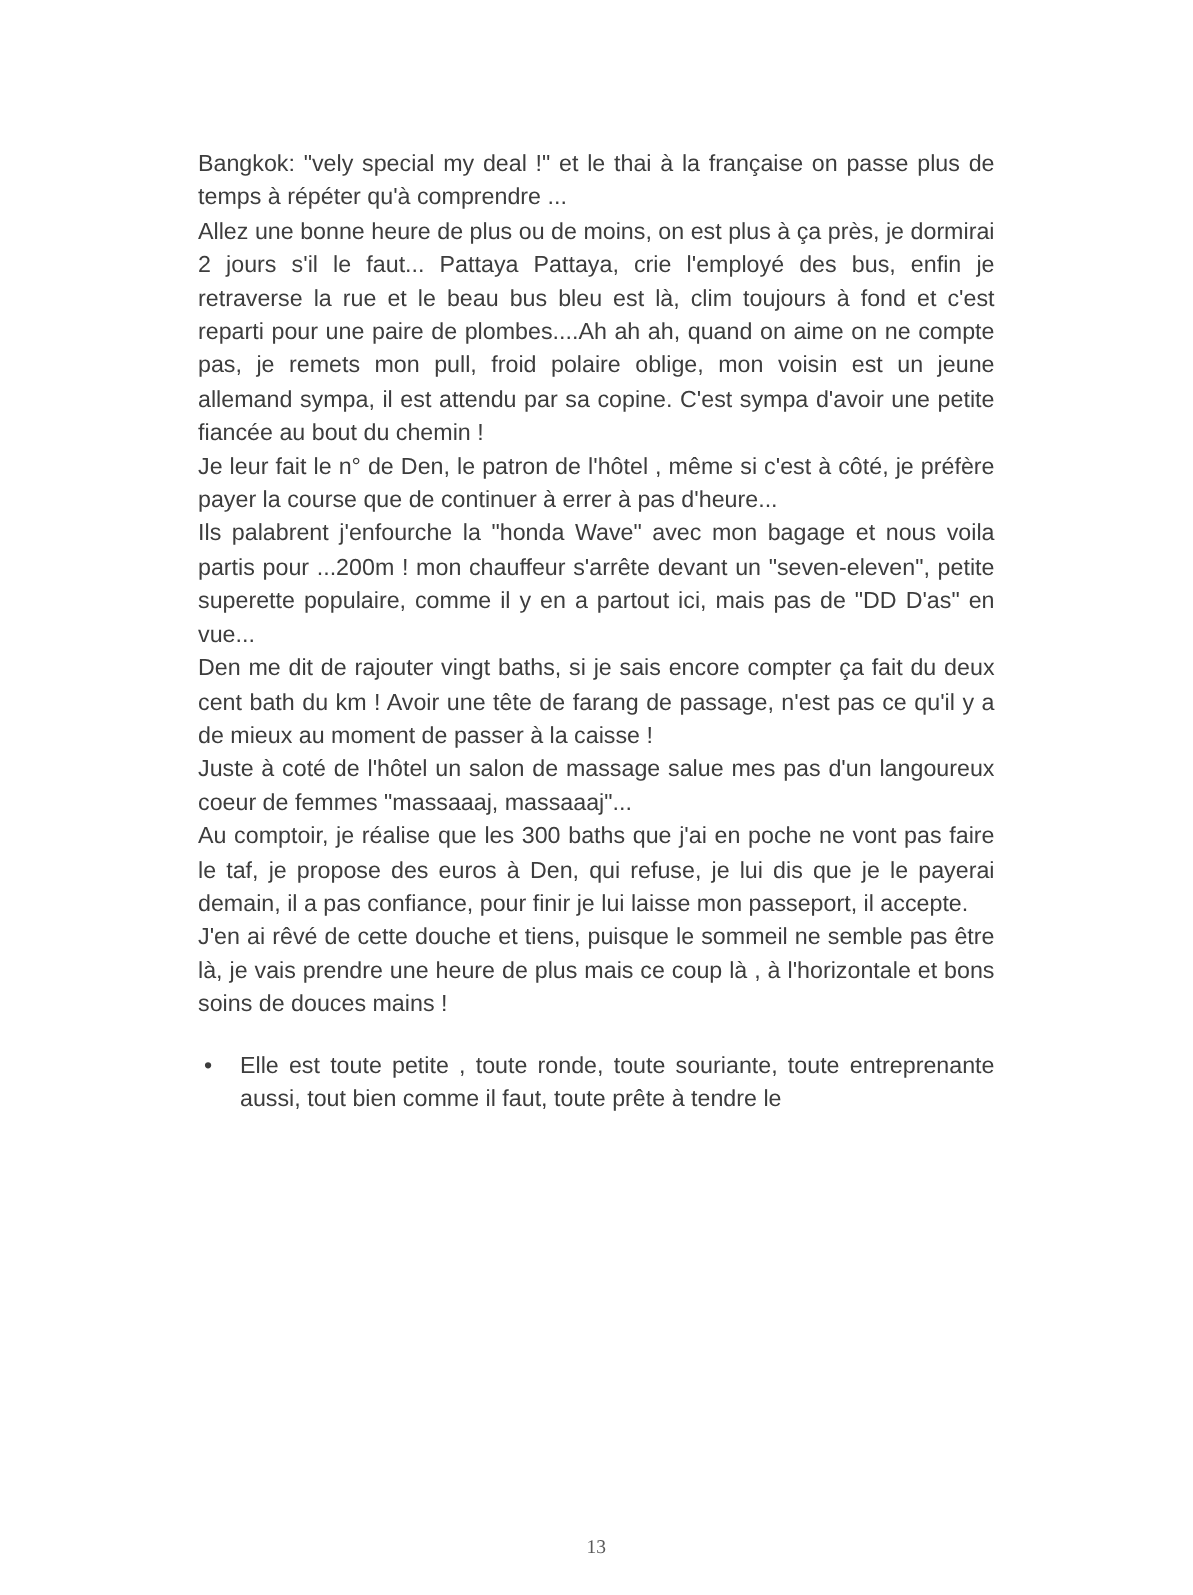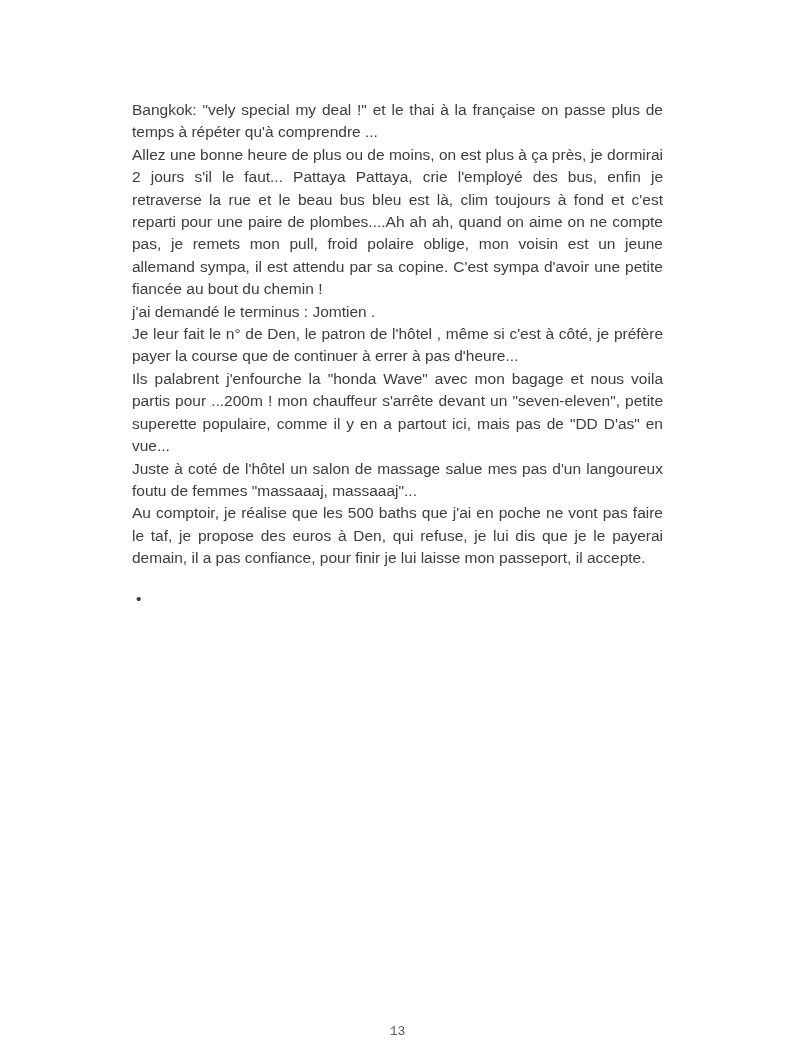--- a/index.html
+++ b/index.html
@@ -41,37 +41,39 @@
     position: absolute;
     left: 4px;
     top: 0;
   }
   .page-number {
     position: absolute;
     bottom: 24px;
     left: 0;
     width: 100%;
     text-align: center;
-    font-family: Liberation Mono, monospace;
+    font-family: Liberation Serif, serif;
     font-size: 13px;
     color: #595959;
   }
 </style>
 </head>
 <body>
 
 <div class="page-content">
   <p class="para">Bangkok: "vely special my deal !" et le thai à la française on passe plus de temps à répéter qu'à comprendre ...</p>
   <p class="para">Allez une bonne heure de plus ou de moins, on est plus à ça près, je dormirai 2 jours s'il le faut... Pattaya Pattaya, crie l'employé des bus, enfin je retraverse la rue et le beau bus bleu est là, clim toujours à fond et c'est reparti pour une paire de plombes....Ah ah ah, quand on aime on ne compte pas, je remets mon pull, froid polaire oblige, mon voisin est un jeune allemand sympa, il est attendu par sa copine. C'est sympa d'avoir une petite fiancée au bout du chemin !</p>
-  <p class="para">j'ai demandé le terminus : Jomtien .</p>
   <p class="para">Je leur fait le n° de Den, le patron de l'hôtel , même si c'est à côté, je préfère payer la course que de continuer à errer à pas d'heure...</p>
   <p class="para">Ils palabrent j'enfourche la "honda Wave" avec mon bagage et nous voila partis pour ...200m ! mon chauffeur s'arrête devant un "seven-eleven", petite superette populaire, comme il y en a partout ici, mais pas de "DD D'as" en vue...</p>
-  <p class="para">Juste à coté de l'hôtel un salon de massage salue mes pas d'un langoureux foutu de femmes "massaaaj, massaaaj"...</p>
-  <p class="para">Au comptoir, je réalise que les 500 baths que j'ai en poche ne vont pas faire le taf, je propose des euros à Den, qui refuse, je lui dis que je le payerai demain, il a pas confiance, pour finir je lui laisse mon passeport, il accepte.</p>
+  <p class="para">Den me dit de rajouter vingt baths, si je sais encore compter ça fait du deux cent bath du km ! Avoir une tête de farang de passage, n'est pas ce qu'il y a de mieux au moment de passer à la caisse !</p>
+  <p class="para">Juste à coté de l'hôtel un salon de massage salue mes pas d'un langoureux coeur de femmes "massaaaj, massaaaj"...</p>
+  <p class="para">Au comptoir, je réalise que les 300 baths que j'ai en poche ne vont pas faire le taf, je propose des euros à Den, qui refuse, je lui dis que je le payerai demain, il a pas confiance, pour finir je lui laisse mon passeport, il accepte.</p>
+  <p class="para">J'en ai rêvé de cette douche et tiens, puisque le sommeil ne semble pas être là, je vais prendre une heure de plus mais ce coup là , à l'horizontale et bons soins de douces mains !</p>
 
   <ul class="bullet-list">
     <li>
       <span class="marker">•</span>
+      <span class="bullet-text">Elle est toute petite , toute ronde, toute souriante, toute entreprenante aussi, tout bien comme il faut, toute prête à tendre le</span>
     </li>
   </ul>
 </div>
 
 <div class="page-number">13</div>
 
 </body></html>

